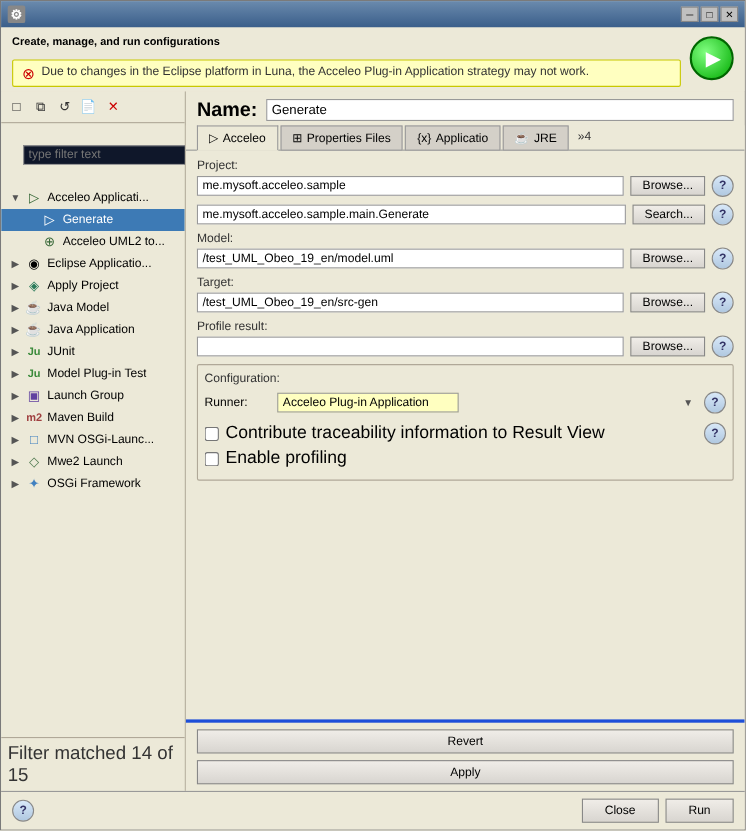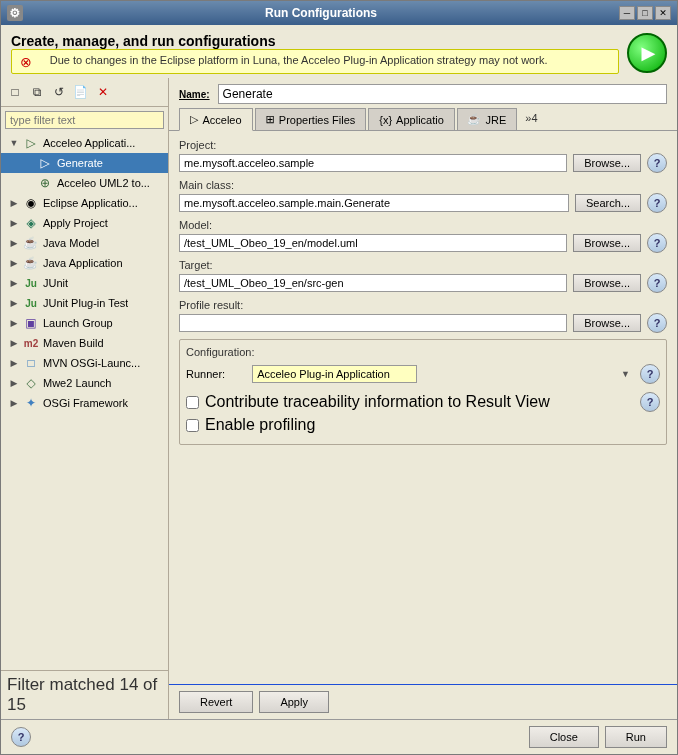--- a/index.html
+++ b/index.html
@@ -7,51 +7,51 @@
 
     .window { width: 678px; height: 755px; display: flex; flex-direction: column; background: #ece9d8; border: 1px solid #7a7a7a; }
 
     .title-bar { background: linear-gradient(to bottom, #6a8aad, #3a5e8a); color: white; text-align: center; padding: 4px 0; font-size: 12px; font-weight: bold; display: flex; align-items: center; justify-content: space-between; padding: 4px 6px; }
     .title-bar-icon { width: 16px; height: 16px; background: #888; border-radius: 2px; display: flex; align-items: center; justify-content: center; }
     .title-text { flex: 1; text-align: center; }
     .title-controls { display: flex; gap: 2px; }
     .title-btn { width: 16px; height: 14px; background: #c0c0c0; border: 1px solid #888; font-size: 9px; cursor: pointer; display: flex; align-items: center; justify-content: center; }
 
     .top-section { background: #ece9d8; padding: 8px 10px 4px 10px; }
-    .header-title { font-size: 14px; font-weight: bold; color: #000; margin-bottom: 0; }
+    .header-title { font-size: 10px; font-weight: bold; color: #000; margin-bottom: 10px; }
     .warning-bar { background: #ffffc0; border: 1px solid #c8c800; border-radius: 2px; padding: 4px 8px; display: flex; align-items: flex-start; gap: 6px; font-size: 11px; color: #333; }
     .warning-icon { color: #cc0000; font-size: 14px; line-height: 1; margin-top: 1px; }
     .run-icon-btn { width: 40px; height: 40px; background: radial-gradient(circle at 35% 35%, #80ff80, #00aa00); border-radius: 50%; border: 2px solid #006600; cursor: pointer; display: flex; align-items: center; justify-content: center; margin-left: auto; flex-shrink: 0; }
     .run-icon-btn::after { content: '▶'; color: white; font-size: 18px; margin-left: 3px; }
     .header-row { display: flex; align-items: flex-start; gap: 8px; }
-    .warning-text { flex: 1; margin-left: 12px; }
+    .warning-text { flex: 1; }
 
     .main-area { display: flex; flex: 1; overflow: hidden; }
 
     .sidebar { width: 168px; background: #ece9d8; border-right: 1px solid #b0a898; display: flex; flex-direction: column; overflow: hidden; }
     .sidebar-toolbar { display: flex; align-items: center; gap: 2px; padding: 4px 4px; border-bottom: 1px solid #b0a898; }
     .toolbar-btn { width: 20px; height: 20px; border: 1px solid transparent; background: transparent; cursor: pointer; display: flex; align-items: center; justify-content: center; font-size: 12px; color: #333; border-radius: 2px; }
     .toolbar-btn.red { color: #cc0000; }
 
-    .filter-input { margin: 4px; padding: 2px 4px; border: 1px solid #999; background: #fef9c3; font-size: 11px; color: #888; width: calc(100% - 8px); }
+    .filter-input { margin: 20px; padding: 2px 4px; border: 1px solid #999; background: #0f172a; font-size: 11px; color: #888; width: calc(100% - 8px); }
 
     .tree { flex: 1; overflow-y: auto; overflow-x: hidden; }
     .tree-item { padding: 2px 4px 2px 8px; cursor: pointer; display: flex; align-items: center; gap: 4px; white-space: nowrap; overflow: hidden; font-size: 11px; }
     .tree-item.selected { background: #3d7ab5; color: white; }
     .tree-item.selected .tree-icon { filter: brightness(10); }
     .tree-icon { width: 16px; height: 16px; display: inline-flex; align-items: center; justify-content: center; flex-shrink: 0; font-size: 12px; }
     .tree-arrow { width: 10px; display: inline-flex; align-items: center; justify-content: center; font-size: 9px; color: #555; }
     .tree-label { overflow: hidden; text-overflow: ellipsis; }
 
     .sidebar-status { padding: 4px 6px; border-top: 1px solid #b0a898; font-size: 17px; color: #333; }
 
     .content { flex: 1; display: flex; flex-direction: column; background: #ece9d8; padding: 0; }
 
     .name-row { display: flex; align-items: center; gap: 8px; padding: 6px 10px 4px 10px; }
-    .name-label { font-size: 10px; font-weight: bold; text-decoration: underline; }
+    .name-label { font-size: 18px; font-weight: bold; }
     .name-input { flex: 1; padding: 2px 4px; border: 1px solid #999; background: white; font-size: 12px; }
 
     .tabs { display: flex; border-bottom: 1px solid #999; padding: 0 10px; background: #ece9d8; }
     .tab { padding: 4px 10px; border: 1px solid transparent; font-size: 11px; cursor: pointer; display: flex; align-items: center; gap: 4px; margin-bottom: -1px; background: #d4d0c8; border-color: #999; margin-right: 2px; }
     .tab.active { background: #ece9d8; border-bottom-color: #ece9d8; color: #000; }
     .tab-icon { font-size: 11px; }
     .tab-more { padding: 4px 6px; font-size: 11px; cursor: pointer; color: #333; }
 
     .form-area { flex: 1; padding: 8px 10px; overflow-y: auto; }
     .form-group { margin-bottom: 6px; }
@@ -65,21 +65,21 @@
     .config-label { font-size: 11px; color: #333; margin-bottom: 6px; }
     .runner-row { display: flex; align-items: center; gap: 6px; margin-bottom: 8px; }
     .runner-label { font-size: 11px; }
     .runner-select { flex: 1; padding: 2px 4px; border: 1px solid #999; background: #ffffc0; font-size: 11px; appearance: none; cursor: pointer; }
     .runner-select-wrap { flex: 1; position: relative; margin-left: 21px; }
     .runner-select-wrap::after { content: '▼'; position: absolute; right: 4px; top: 50%; transform: translateY(-50%); font-size: 9px; color: #555; pointer-events: none; }
     .checkbox-row { display: flex; align-items: center; gap: 6px; margin-bottom: 4px; }
     .checkbox-row input[type=checkbox] { width: 13px; height: 13px; }
     .checkbox-label { font-size: 16px; }
 
-    .button-bar { display: flex; justify-content: flex-start; gap: 6px; padding: 6px 10px; border-top: 1px solid #1d4ed8; background: #ece9d8; }
+    .button-bar { display: flex; justify-content: space-between; gap: 6px; padding: 6px 10px; border-top: 3px solid #1d4ed8; background: #ece9d8; flex-direction: column; }
     .action-btn { padding: 4px 20px; border: 1px solid #888; background: linear-gradient(to bottom, #f0ede8, #d8d5d0); font-size: 11px; cursor: pointer; }
 
     .bottom-bar { display: flex; align-items: center; justify-content: space-between; padding: 6px 10px; border-top: 1px solid #999; background: #ece9d8; }
     .bottom-help { width: 20px; height: 20px; border: 1px solid #888; border-radius: 50%; background: linear-gradient(to bottom, #d8e8f8, #b0c8e0); font-size: 11px; cursor: pointer; display: flex; align-items: center; justify-content: center; font-weight: bold; color: #336; }
     .bottom-btns { display: flex; gap: 6px; }
 
     
     .icon-acceleo { color: #3a6a3a; }
     .icon-java { color: #d48000; }
     .icon-launch { color: #6040a0; }
@@ -89,21 +89,20 @@
     .icon-gradle { color: #2a7a5a; }
     .icon-mwe { color: #507a50; }
   </style>
 </head>
 <body>
 
 <div class="window">
 
   <div class="title-bar">
     <div class="title-bar-icon">⚙</div>
-    <span class="title-text">Run Configurations</span>
     <div class="title-controls">
       <button class="title-btn">─</button>
       <button class="title-btn">□</button>
       <button class="title-btn">✕</button>
     </div>
   </div>
 
   <div class="top-section">
     <div class="header-row">
       <div style="flex:1">
@@ -177,21 +176,21 @@
 
         <div class="tree-item">
           <span class="tree-arrow">▶</span>
           <span class="tree-icon icon-junit" style="font-size:10px;font-weight:bold;">Ju</span>
           <span class="tree-label">JUnit</span>
         </div>
 
         <div class="tree-item">
           <span class="tree-arrow">▶</span>
           <span class="tree-icon icon-junit" style="font-size:10px;font-weight:bold;">Ju</span>
-          <span class="tree-label">JUnit Plug-in Test</span>
+          <span class="tree-label">Model Plug-in Test</span>
         </div>
 
         <div class="tree-item">
           <span class="tree-arrow">▶</span>
           <span class="tree-icon icon-launch">▣</span>
           <span class="tree-label">Launch Group</span>
         </div>
 
         <div class="tree-item">
           <span class="tree-arrow">▶</span>
@@ -255,21 +254,20 @@
         <div class="form-group">
           <div class="form-label">Project:</div>
           <div class="form-row">
             <input class="form-input" type="text" value="me.mysoft.acceleo.sample" style="">
             <button class="browse-btn">Browse...</button>
             <button class="help-btn">?</button>
           </div>
         </div>
 
         <div class="form-group">
-          <div class="form-label">Main class:</div>
           <div class="form-row">
             <input class="form-input" type="text" value="me.mysoft.acceleo.sample.main.Generate" style="">
             <button class="browse-btn">Search...</button>
             <button class="help-btn">?</button>
           </div>
         </div>
 
         <div class="form-group">
           <div class="form-label">Model:</div>
           <div class="form-row">

